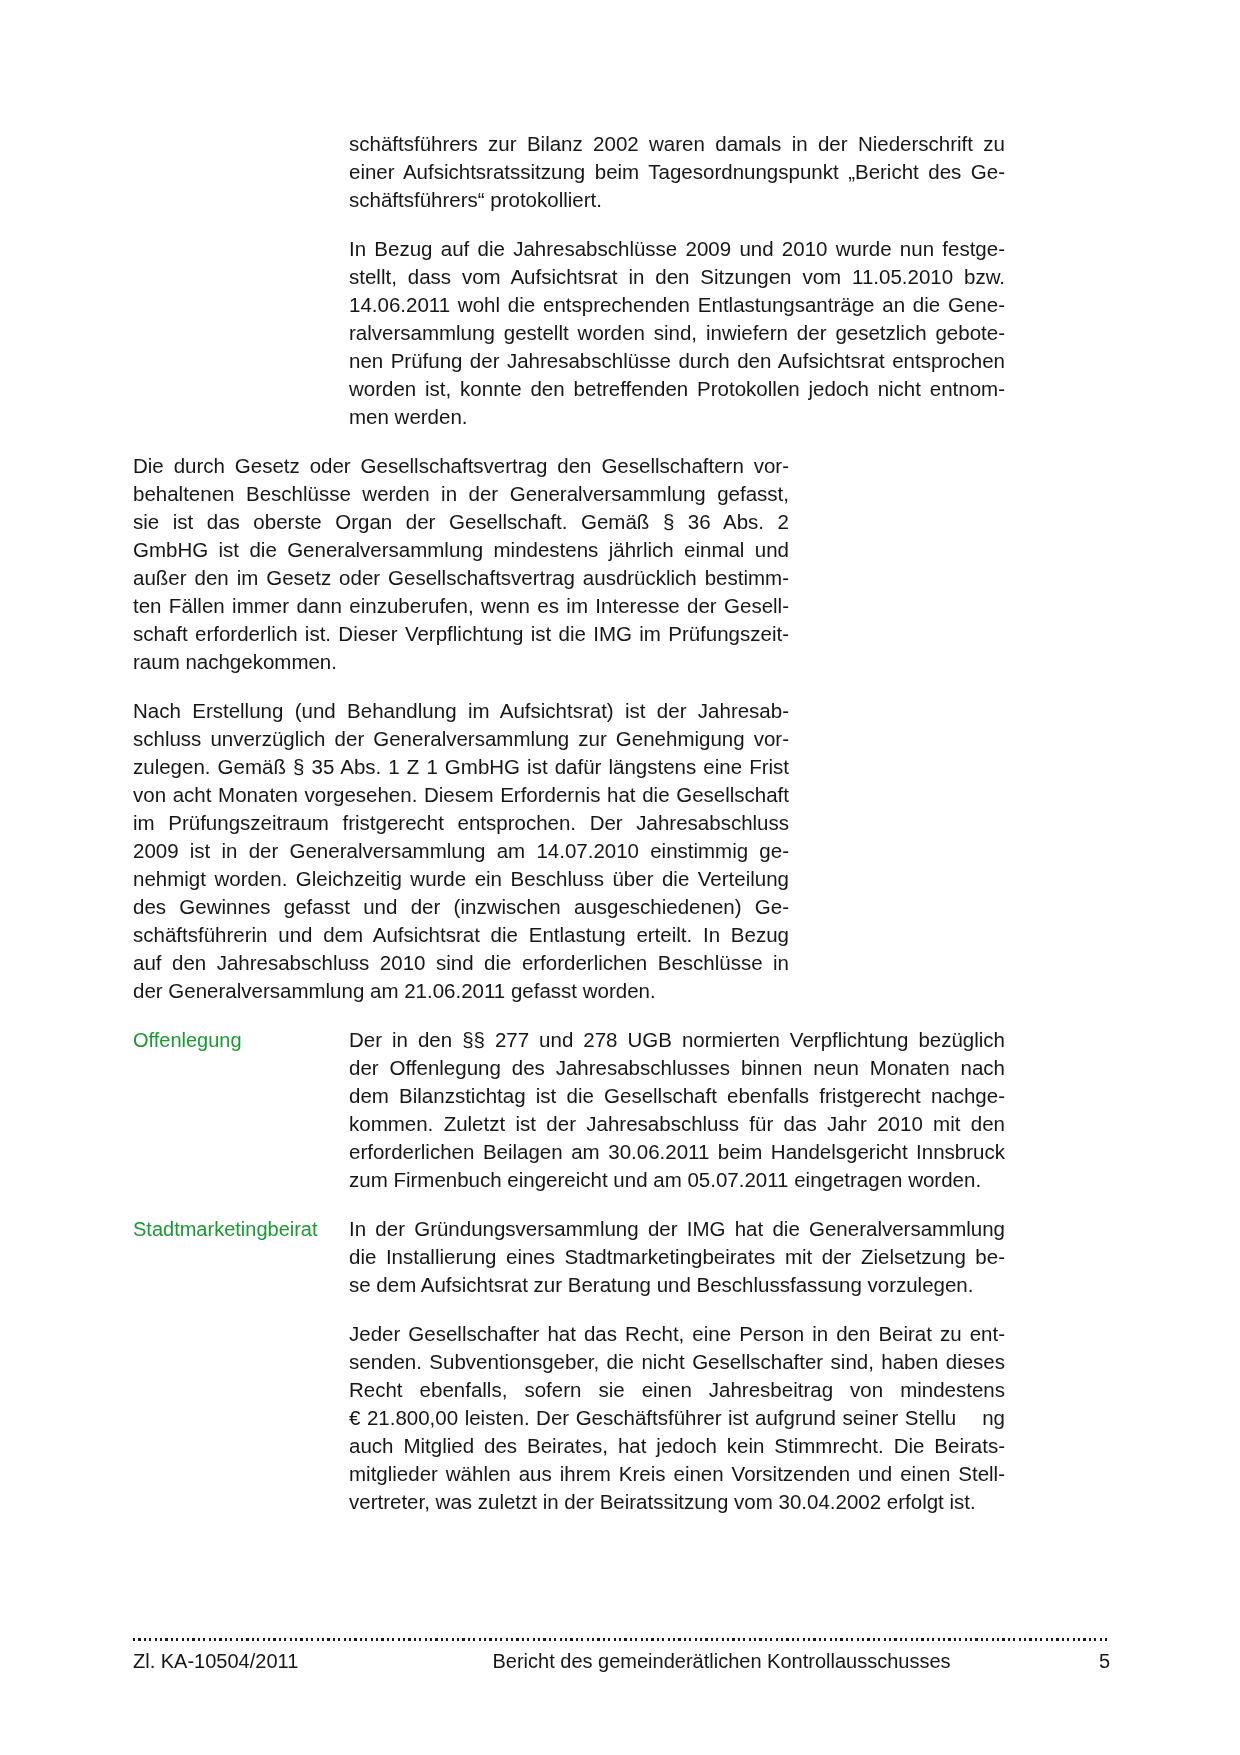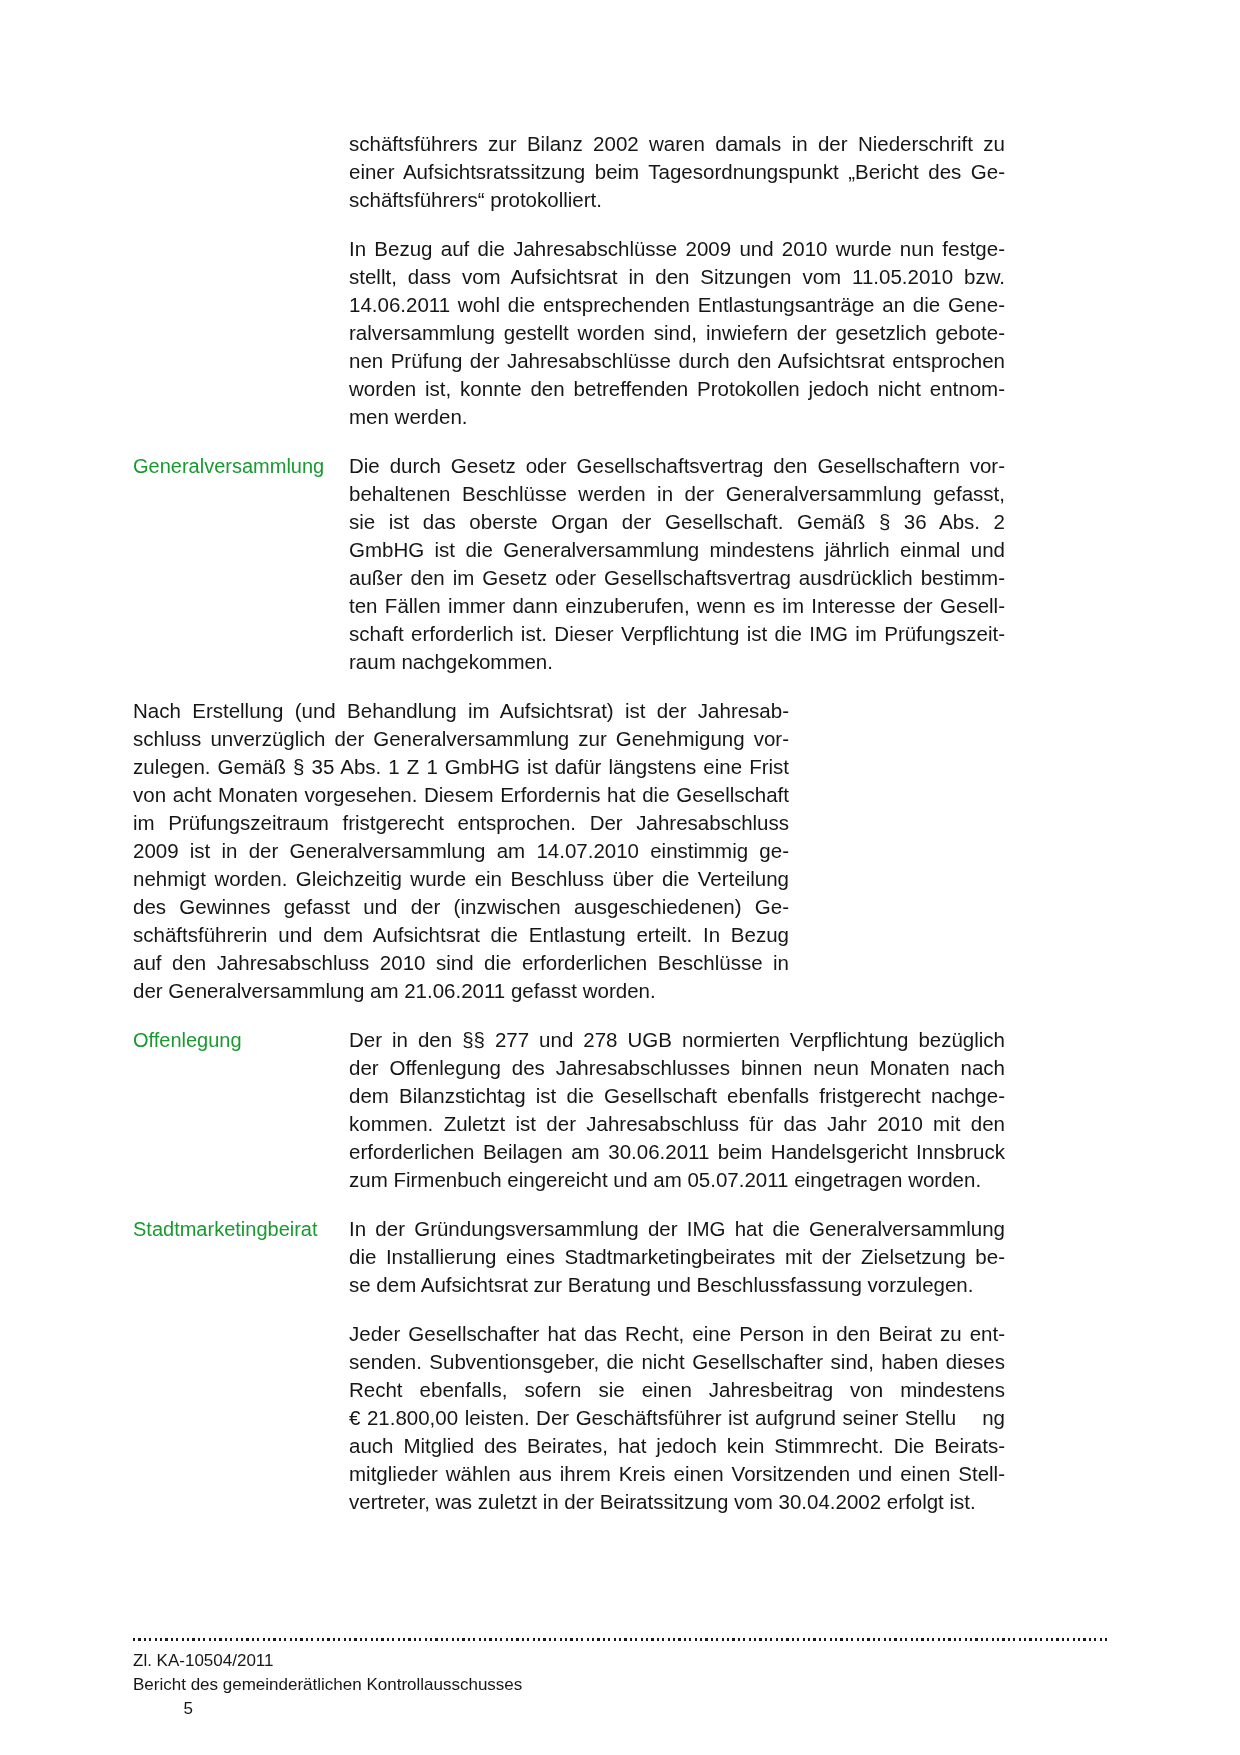--- a/index.html
+++ b/index.html
@@ -53,24 +53,23 @@
     width: 977px;
   }
   .dots {
     height: 3px;
     background-image: repeating-linear-gradient(to right, #1a1a1a 0 2.2px, transparent 2.2px 5.4px);
     margin-bottom: 8px;
   }
   .footer-row {
     display: flex;
     align-items: baseline;
-    font-size: 17px;
+    font-size: 20px;
     line-height: 24px;
     color: var(--ink);
-    flex-direction: column;
   }
   .footer-ref   { width: 260px; text-align: left; }
   .footer-title { flex: 1; text-align: center; }
   .footer-page  { width: 60px; text-align: right; }
 </style>
 </head>
 <body>
 
 <div class="page">
 
@@ -90,21 +89,20 @@
           <div class="line">In Bezug auf die Jahresabschlüsse 2009 und 2010 wurde nun festge-</div>
           <div class="line">stellt, dass vom Aufsichtsrat in den Sitzungen vom 11.05.2010 bzw.</div>
           <div class="line">14.06.2011 wohl die entsprechenden Entlastungsanträge an die Gene-</div>
           <div class="line">ralversammlung gestellt worden sind, inwiefern der gesetzlich gebote-</div>
           <div class="line">nen Prüfung der Jahresabschlüsse durch den Aufsichtsrat entsprochen</div>
           <div class="line">worden ist, konnte den betreffenden Protokollen jedoch nicht entnom-</div>
           <div class="line last">men werden.</div>
         </div>
       </div>
       <div class="row">
-        <div class="mlabel">Generalversammlung</div>
         <div class="para">
           <div class="line">Die durch Gesetz oder Gesellschaftsvertrag den Gesellschaftern vor-</div>
           <div class="line">behaltenen Beschlüsse werden in der Generalversammlung gefasst,</div>
           <div class="line">sie ist das oberste Organ der Gesellschaft. Gemäß § 36 Abs. 2</div>
           <div class="line">GmbHG ist die Generalversammlung mindestens jährlich einmal und</div>
           <div class="line">außer den im Gesetz oder Gesellschaftsvertrag ausdrücklich bestimm-</div>
           <div class="line">ten Fällen immer dann einzuberufen, wenn es im Interesse der Gesell-</div>
           <div class="line">schaft erforderlich ist. Dieser Verpflichtung ist die IMG im Prüfungszeit-</div>
           <div class="line last">raum nachgekommen.</div>
         </div>

